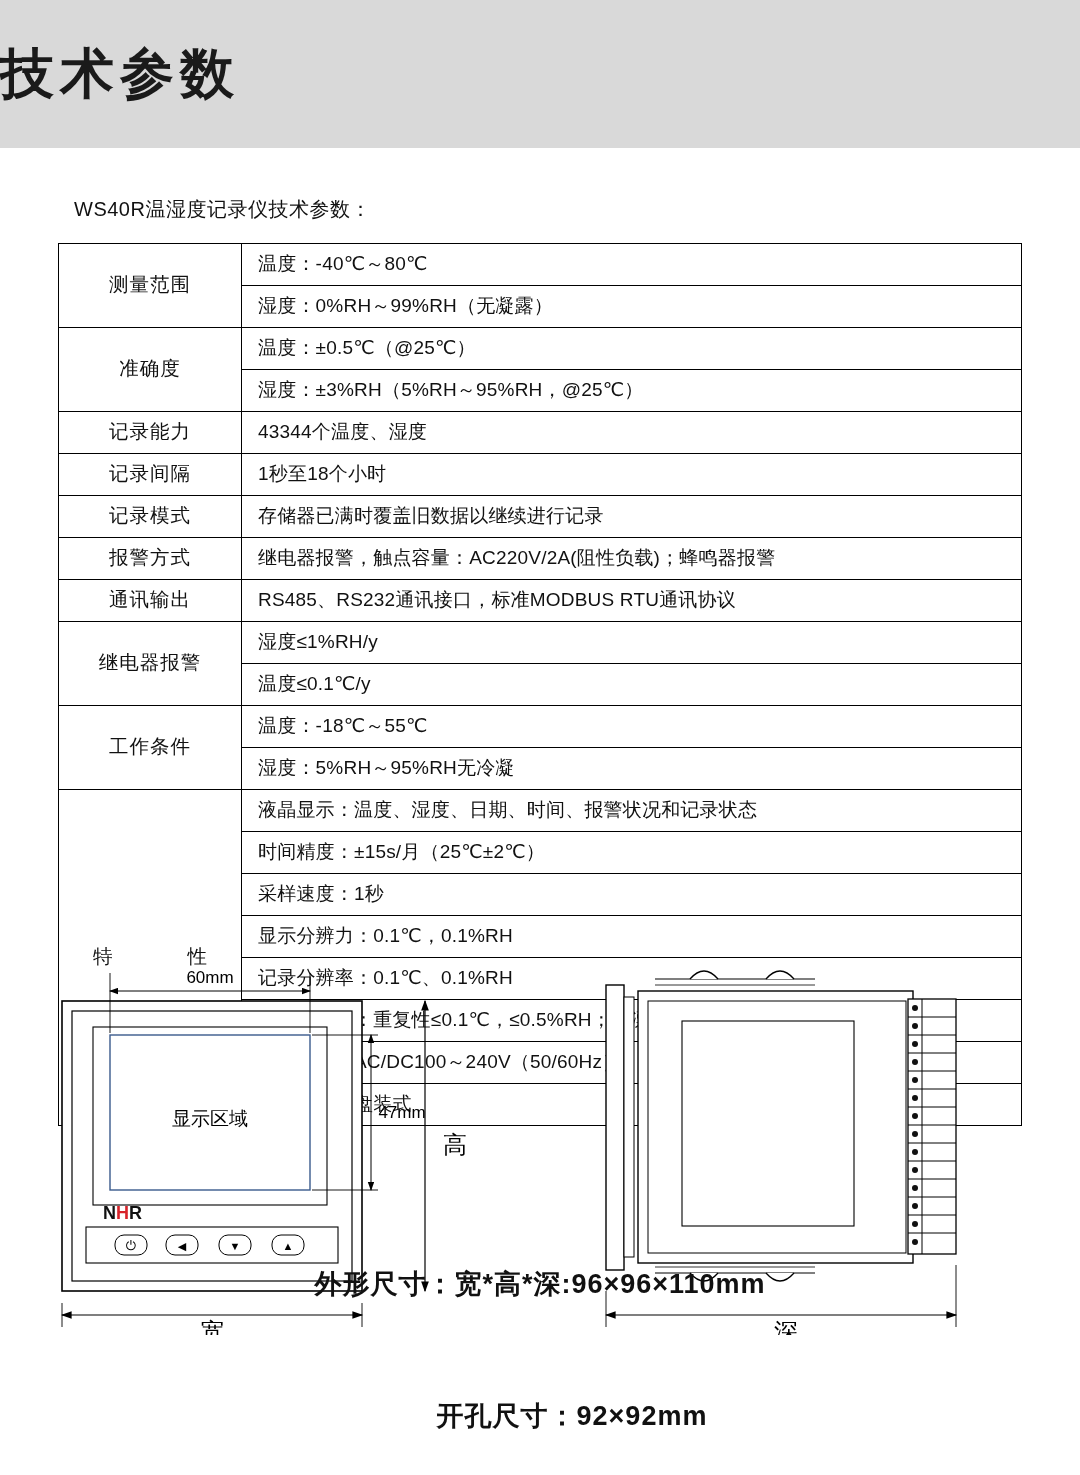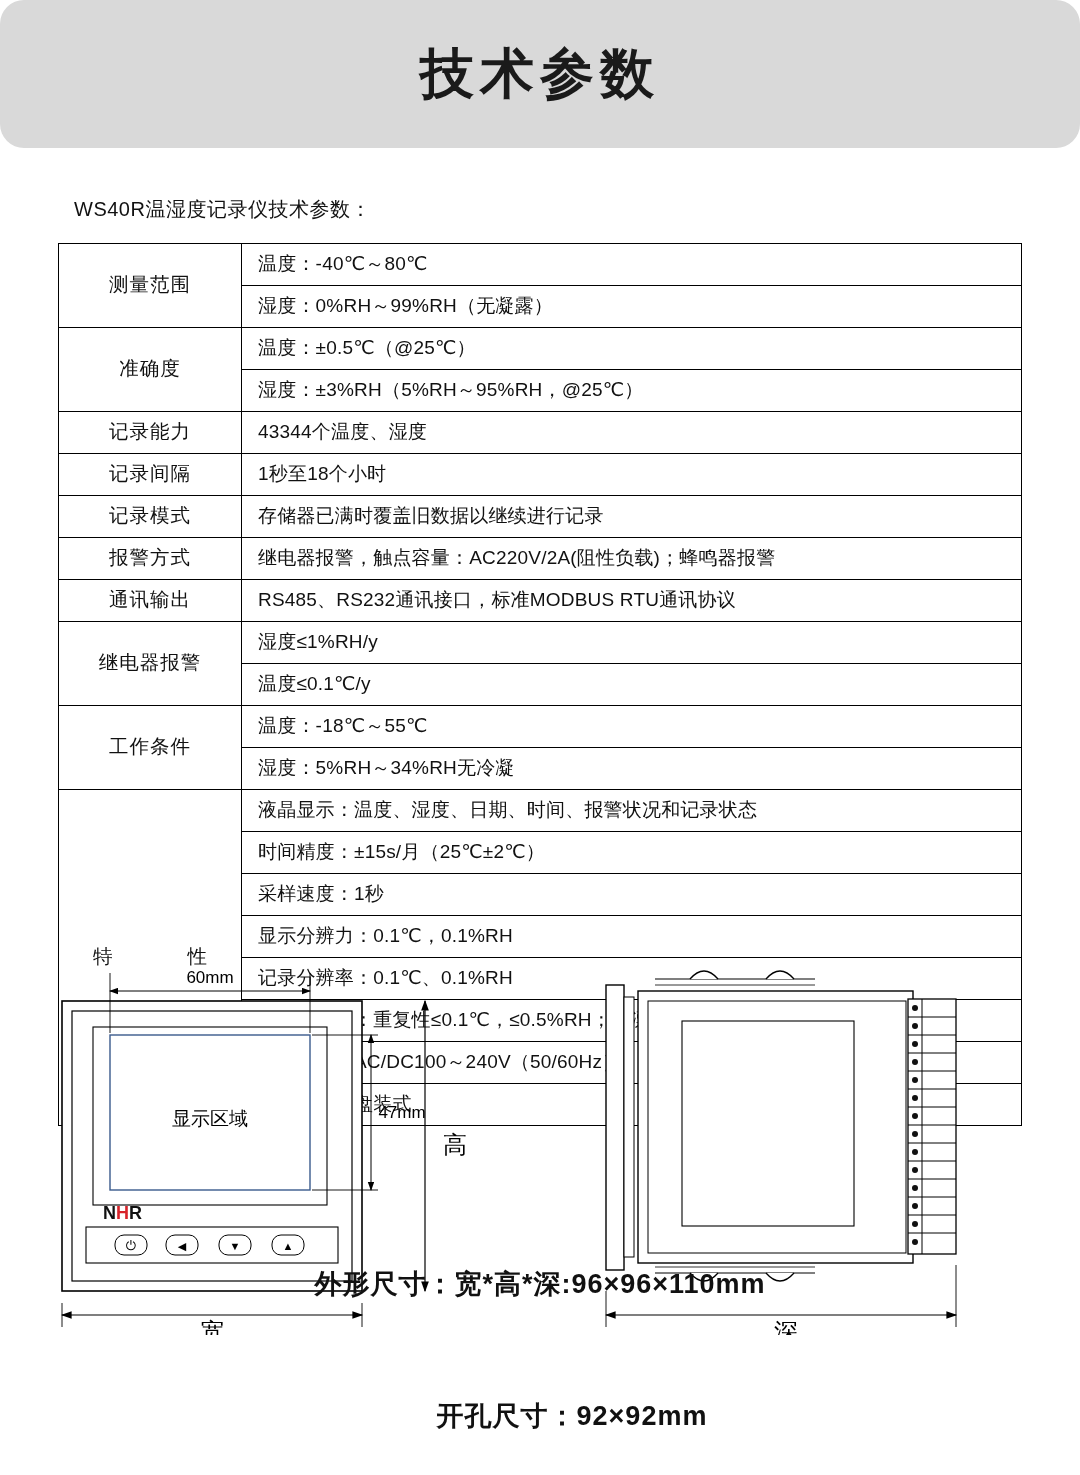--- a/index.html
+++ b/index.html
@@ -15,25 +15,23 @@
     position: relative;
     overflow: hidden;
   }
 
   
   .banner {
     width: 1080px;
     height: 148px;
     background: #d9d9d9;
     display: flex;
-    flex-direction: row;
-    align-items: center;
+    flex-direction: column;
     justify-content: center;
     box-sizing: border-box;
-    border-radius: 24px;
   }
   .banner-title {
     font-size: 54px;
     font-weight: bold;
     letter-spacing: 6px;
     color: #1a1a1a;
     line-height: 1.05;
     font-family: "DejaVu Sans", "Liberation Sans", sans-serif;
   }
   .banner-sub {
@@ -179,21 +177,21 @@
     </tr>
     <tr>
       <td class="value">温度≤0.1℃/y</td>
     </tr>
 
     <tr>
       <td class="label" rowspan="2">工作条件</td>
       <td class="value">温度：-18℃～55℃</td>
     </tr>
     <tr>
-      <td class="value">湿度：5%RH～34%RH无冷凝</td>
+      <td class="value">湿度：5%RH～95%RH无冷凝</td>
     </tr>
 
     <tr>
       <td class="label" rowspan="8"><span class="label-spaced">特　　性</span></td>
       <td class="value">液晶显示：温度、湿度、日期、时间、报警状况和记录状态</td>
     </tr>
     <tr>
       <td class="value">时间精度：±15s/月（25℃±2℃）</td>
     </tr>
     <tr>

